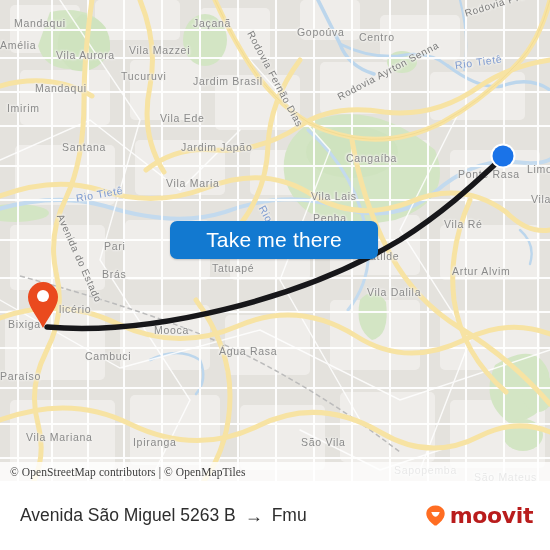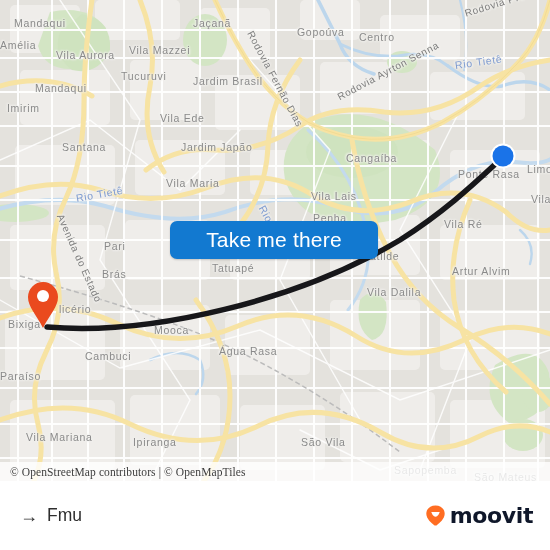--- a/index.html
+++ b/index.html
@@ -66,21 +66,21 @@
   }
   .route-title{
     display:flex;align-items:center;gap:9px;
     color:#2e2e2e;font-size:17.5px;
     font-family:"Liberation Sans","DejaVu Sans",sans-serif;
     white-space:nowrap;
   }
   .route-title .arrow{color:#2e2e2e;font-size:18px;line-height:1;}
   .brand{display:flex;align-items:center;gap:3px;}
   .brand .wordmark{
-    color:#0f172a;font-size:22px;font-weight:bold;letter-spacing:-.4px;
+    color:#b91c1c;font-size:22px;font-weight:bold;letter-spacing:-.4px;
     font-family:"DejaVu Sans","Liberation Sans",sans-serif;
   }
 </style>
 </head>
 <body>
 
 <div class="app">
 
   <div class="map">
 
@@ -280,20 +280,21 @@
 
     <button class="take-me-there">Take me there</button>
 
     <div class="attrib">
       <span>© OpenStreetMap contributors | © OpenMapTiles</span>
     </div>
   </div>
 
   <div class="footer">
     <div class="route-title">
+      <span>Avenida São Miguel 5263 B</span>
       <span class="arrow">→</span>
       <span>Fmu</span>
     </div>
     <div class="brand">
       <svg width="23" height="23" viewBox="0 0 24 24">
         <path id="brandPin" d="M12 1.5 C6.2 1.5 2.4 5.3 2.4 10.3 C2.4 15.6 8 20.2 10.6 22.1 C11.4 22.7 12.6 22.7 13.4 22.1 C16 20.2 21.6 15.6 21.6 10.3 C21.6 5.3 17.8 1.5 12 1.5 Z" fill="#ff6d22"></path>
         <path d="M7.6 8.4 C7.6 8.4 9.2 13.4 12 13.4 C14.8 13.4 16.4 8.4 16.4 8.4 Z" fill="#ffffff"></path>
       </svg>
       <span class="wordmark">moovit</span>
     </div>

